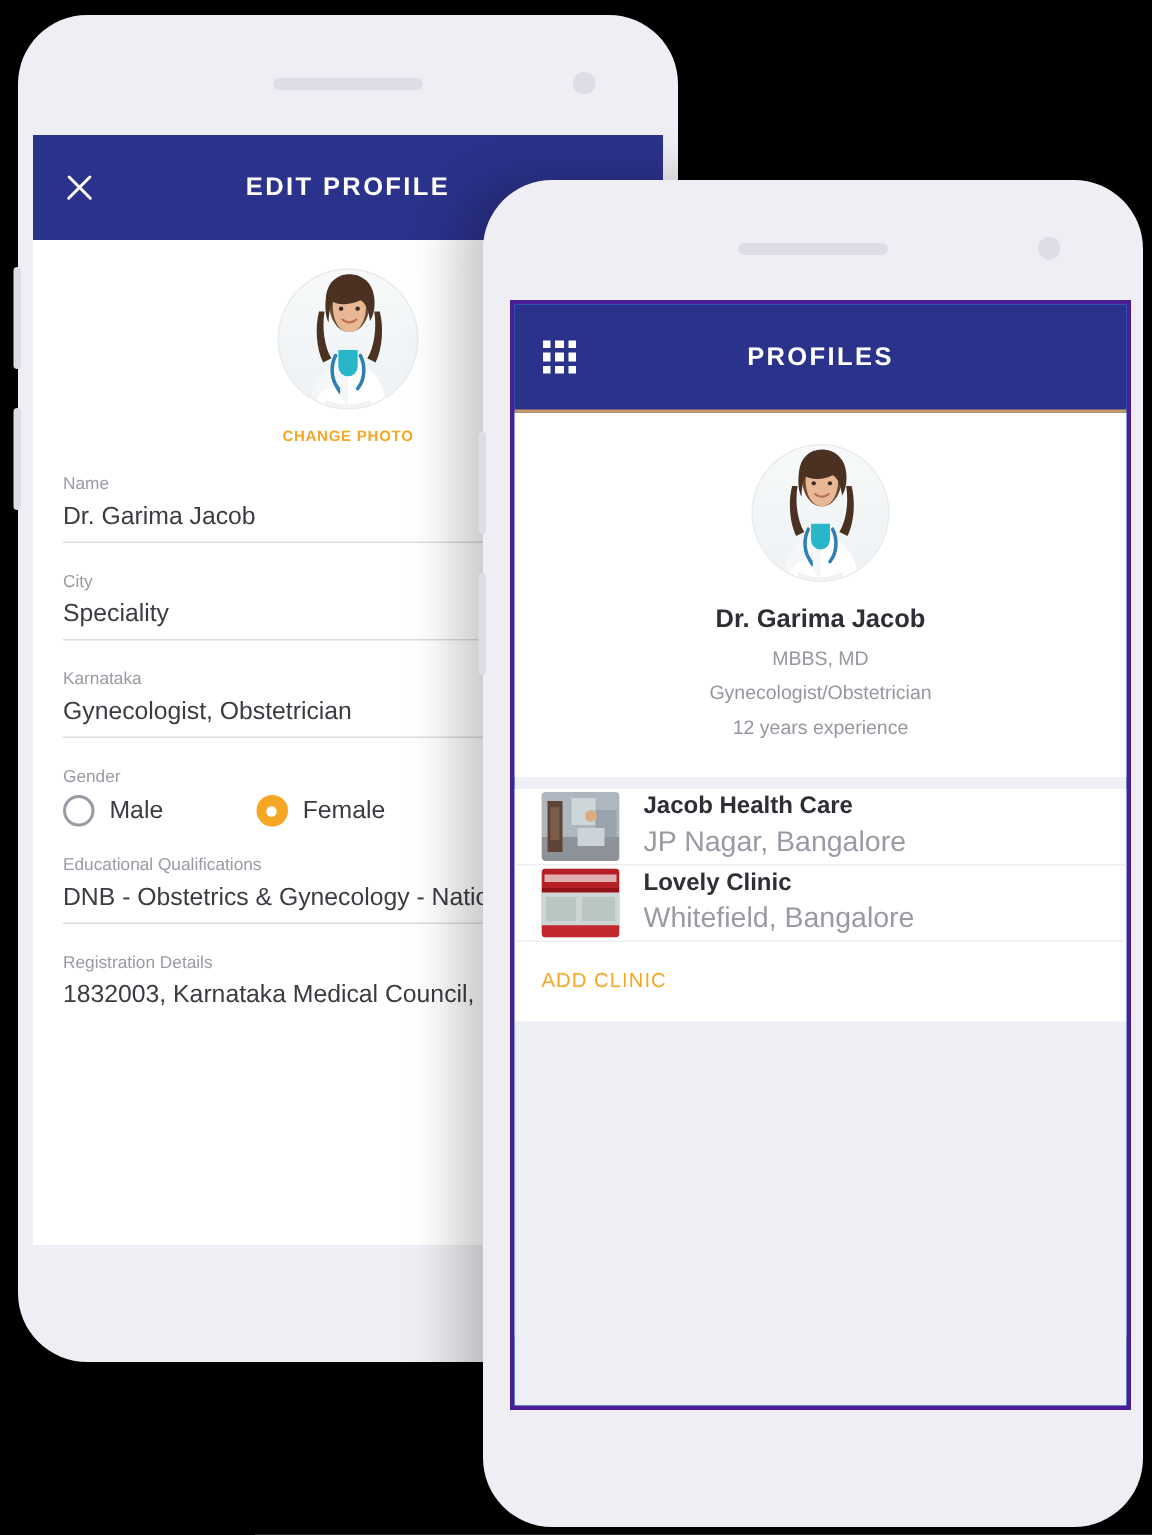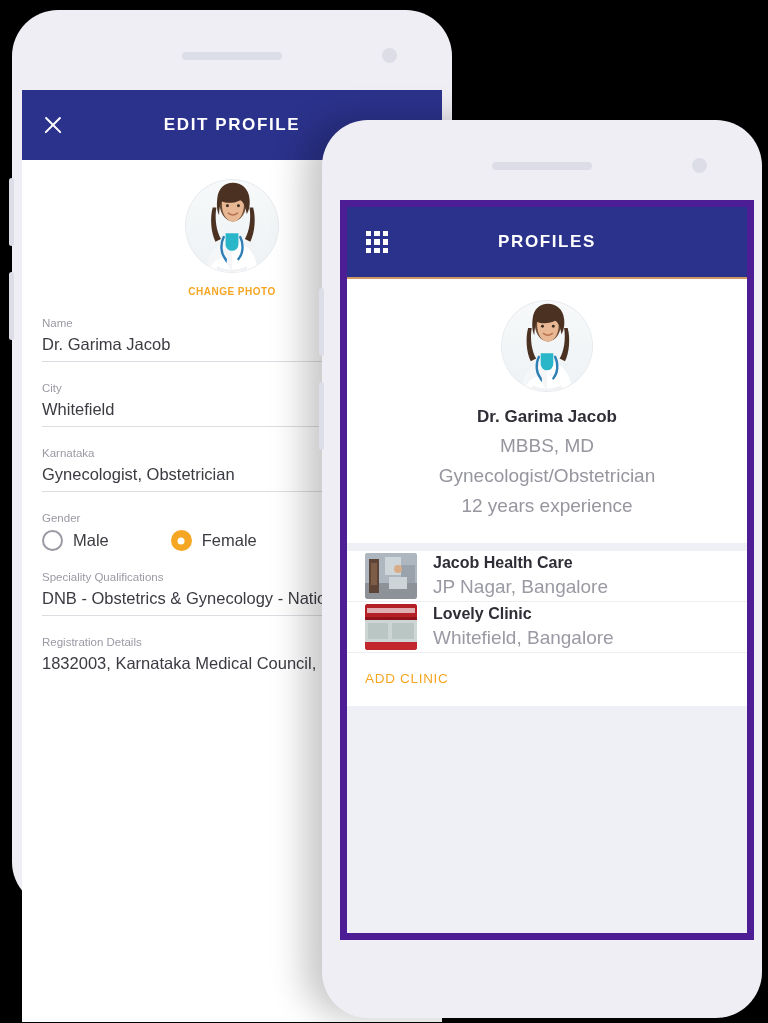--- a/index.html
+++ b/index.html
@@ -71,22 +71,22 @@
   
   .screen {
     position: absolute;
     left: 10px;
     top: 80px;
     width: 420px;
     height: 740px;
     background: #ffffff;
     overflow: hidden;
   }
-  .screen-left  { left: 10px; top: 80px; width: 420px; height: 932px; }
-  .screen-right { left: 18px; top: 80px; width: 414px; height: 740px; background:#0ea5e9; border:7px solid #4c1d95; box-sizing:border-box; }
+  .screen-left  { left: 10px; top: 80px; width: 420px; height: 740px; }
+  .screen-right { left: 18px; top: 80px; width: 414px; height: 740px; background:#0ea5e9; border:3px solid #4c1d95; box-sizing:border-box; }
 
   
   .appbar {
     position: relative;
     height: 70px;
     background: #2b328b;
     display: flex;
     align-items: center;
     color: #ffffff;
   }
@@ -223,21 +223,21 @@
     align-items: center;
   }
   .profile-name {
     margin-top: 16px;
     font-size: 17px;
     font-weight: bold;
     color: #2e2e36;
   }
   .profile-meta {
     margin-top: 8px;
-    font-size: 19px;
+    font-size: 13px;
     color: #96969f;
   }
 
   .clinic-list { background: #ffffff; margin-top: 8px; }
   .clinic-row {
     display: flex;
     align-items: center;
     padding: 2px 18px;
     border-bottom: 1px solid #edeef2;
     cursor: pointer;
@@ -323,21 +323,21 @@
           <div class="change-photo">CHANGE PHOTO</div>
         </div>
 
         <div class="field">
           <div class="field-label">Name</div>
           <div class="field-value">Dr. Garima Jacob</div>
         </div>
 
         <div class="field">
           <div class="field-label">City</div>
-          <div class="field-value">Whitefield</div>
+          <div class="field-value">Speciality</div>
         </div>
 
         <div class="field">
           <div class="field-label">Karnataka</div>
           <div class="field-value">Gynecologist, Obstetrician</div>
         </div>
 
         <div class="field no-rule">
           <div class="field-label">Gender</div>
           <div class="radio-row">
@@ -346,21 +346,21 @@
               <span class="radio-label">Male</span>
             </div>
             <div class="radio-item">
               <span class="radio-dot on"></span>
               <span class="radio-label">Female</span>
             </div>
           </div>
         </div>
 
         <div class="field">
-          <div class="field-label">Speciality Qualifications</div>
+          <div class="field-label">Educational Qualifications</div>
           <div class="field-value">DNB - Obstetrics &amp; Gynecology - Natio</div>
         </div>
 
         <div class="field no-rule">
           <div class="field-label">Registration Details</div>
           <div class="field-value">1832003, Karnataka Medical Council,</div>
         </div>
 
       </div>
     </div>

